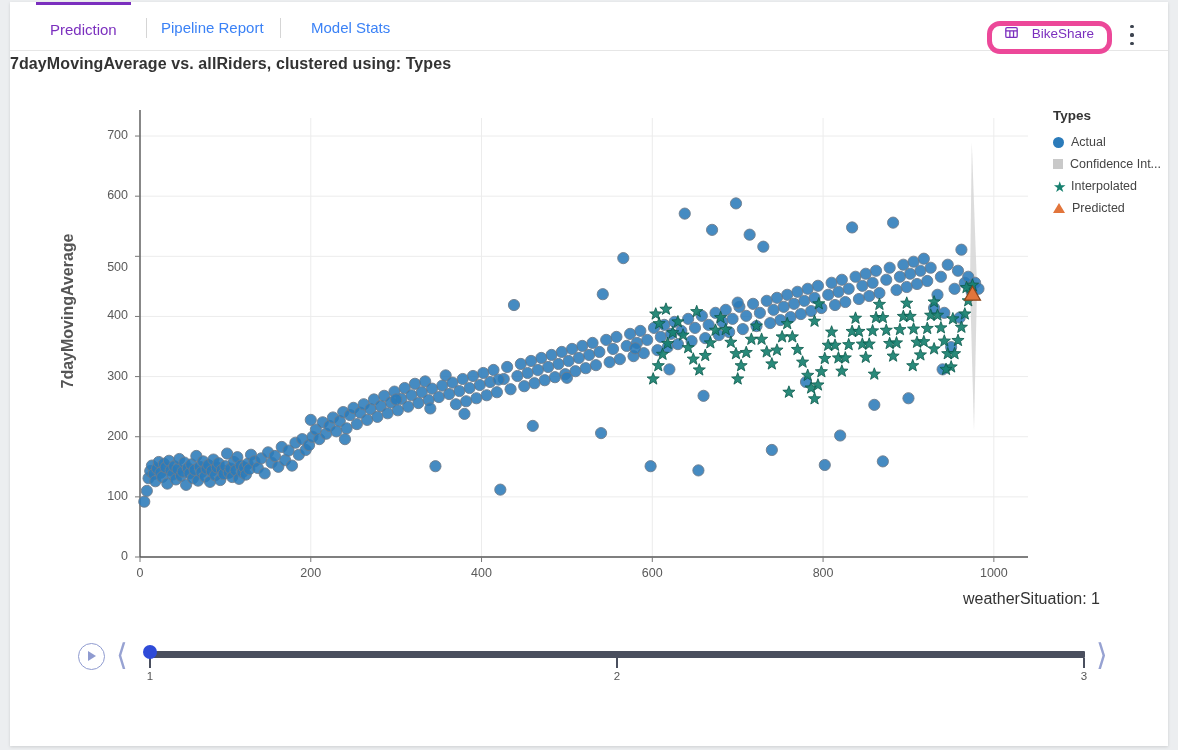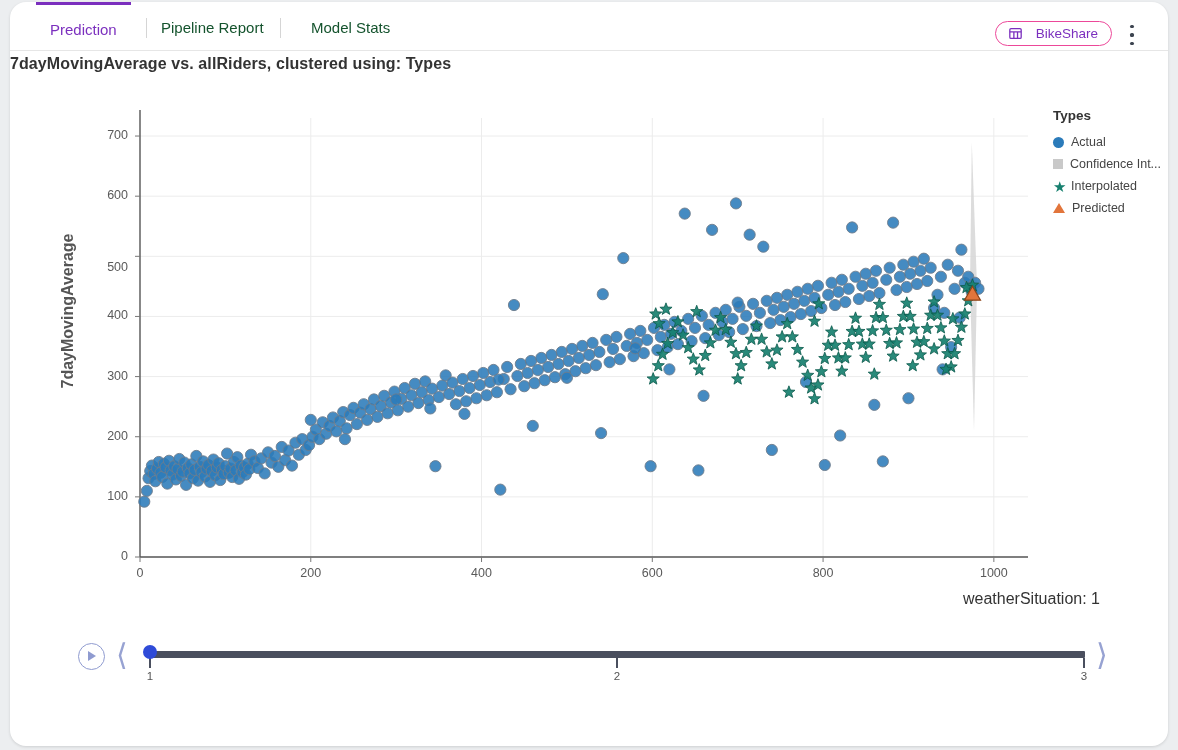--- a/index.html
+++ b/index.html
@@ -4,43 +4,43 @@
 <style>
   html,body{margin:0;padding:0;}
   body{
     width:1178px;height:750px;
     background:#eceef0;
     font-family:"Liberation Sans", sans-serif;
     overflow:hidden;
   }
   #card{
     position:absolute;left:10px;top:2px;width:1158px;height:744px;
-    background:#ffffff;border-radius:16px;
+    background:#ffffff;border-radius:0;
     box-shadow:0 1px 3px rgba(0,0,0,.13);
     overflow:hidden;
   }
   
   #tabbar{
     position:absolute;left:0;top:0;width:1158px;height:48px;
     border-bottom:1px solid #e6e6e6;
   }
   .tab{
     position:absolute;top:0;height:47px;line-height:52px;
-    font-size:15px;color:#14532d;white-space:nowrap;cursor:pointer;
+    font-size:15px;color:#3b82f6;white-space:nowrap;cursor:pointer;
     padding:0 14px;
   }
   .tab.active{color:#7b2fbe;border-top:3px solid #7b2fbe;line-height:49px;}
   .tabsep{
     position:absolute;top:16px;width:1px;height:20px;background:#d5d5d5;
   }
   
   #pill{
     position:absolute;right:56px;top:19px;height:23px;
-    border:1px solid #ec4899;border-radius:13px;
-    display:flex;align-items:center;gap:14px;padding:0 13px;
+    border:5px solid #ec4899;border-radius:13px;
+    display:flex;gap:14px;padding:0 13px;
     color:#7b2fbe;font-size:13.5px;cursor:pointer;background:#fff;
   }
   #kebab{
     position:absolute;right:28px;top:21px;width:16px;height:20px;cursor:pointer;
     display:flex;flex-direction:column;align-items:center;justify-content:space-between;
     padding:2px 0;
   }
   #kebab i{display:block;width:3.2px;height:3.2px;border-radius:50%;background:#3d4450;}
   
   #chartTitle{

